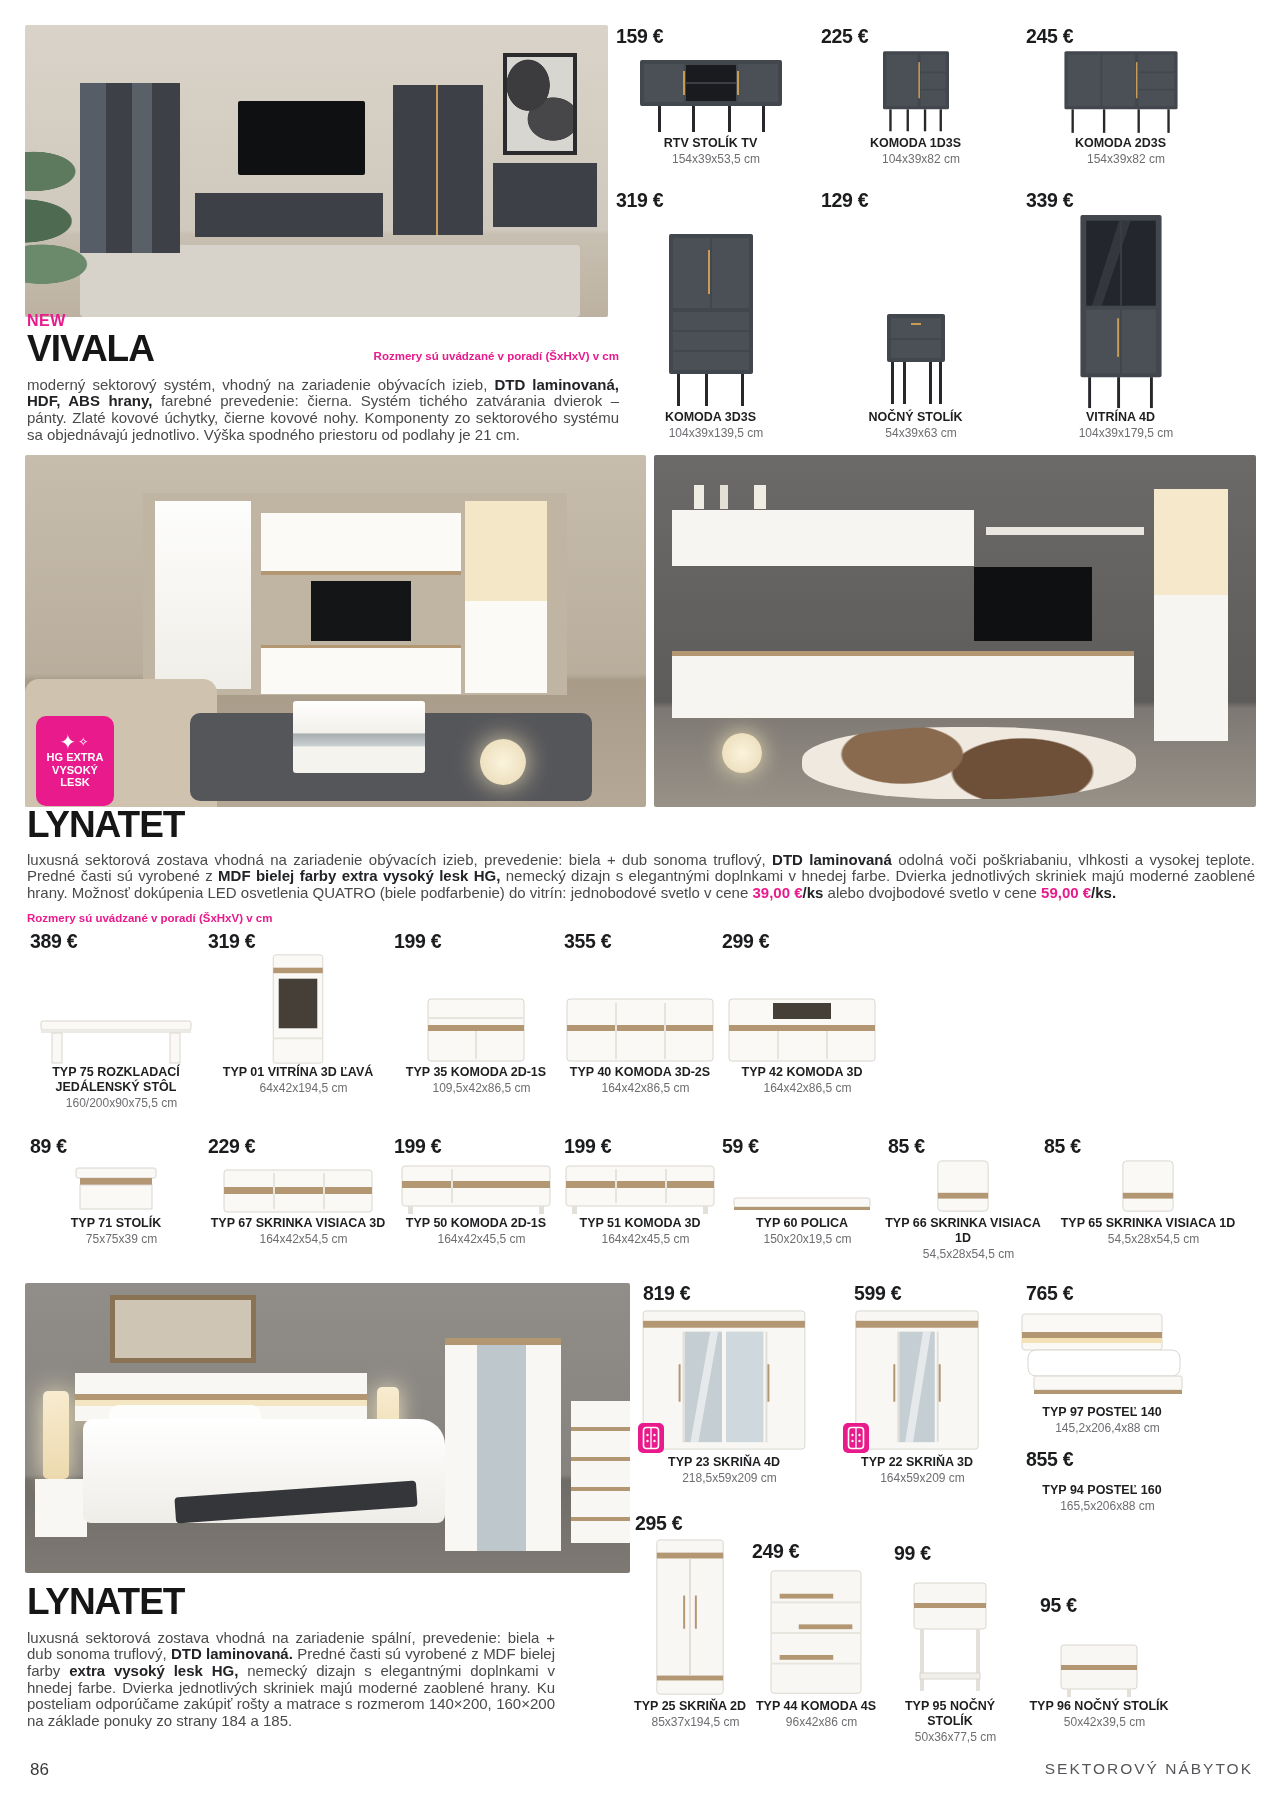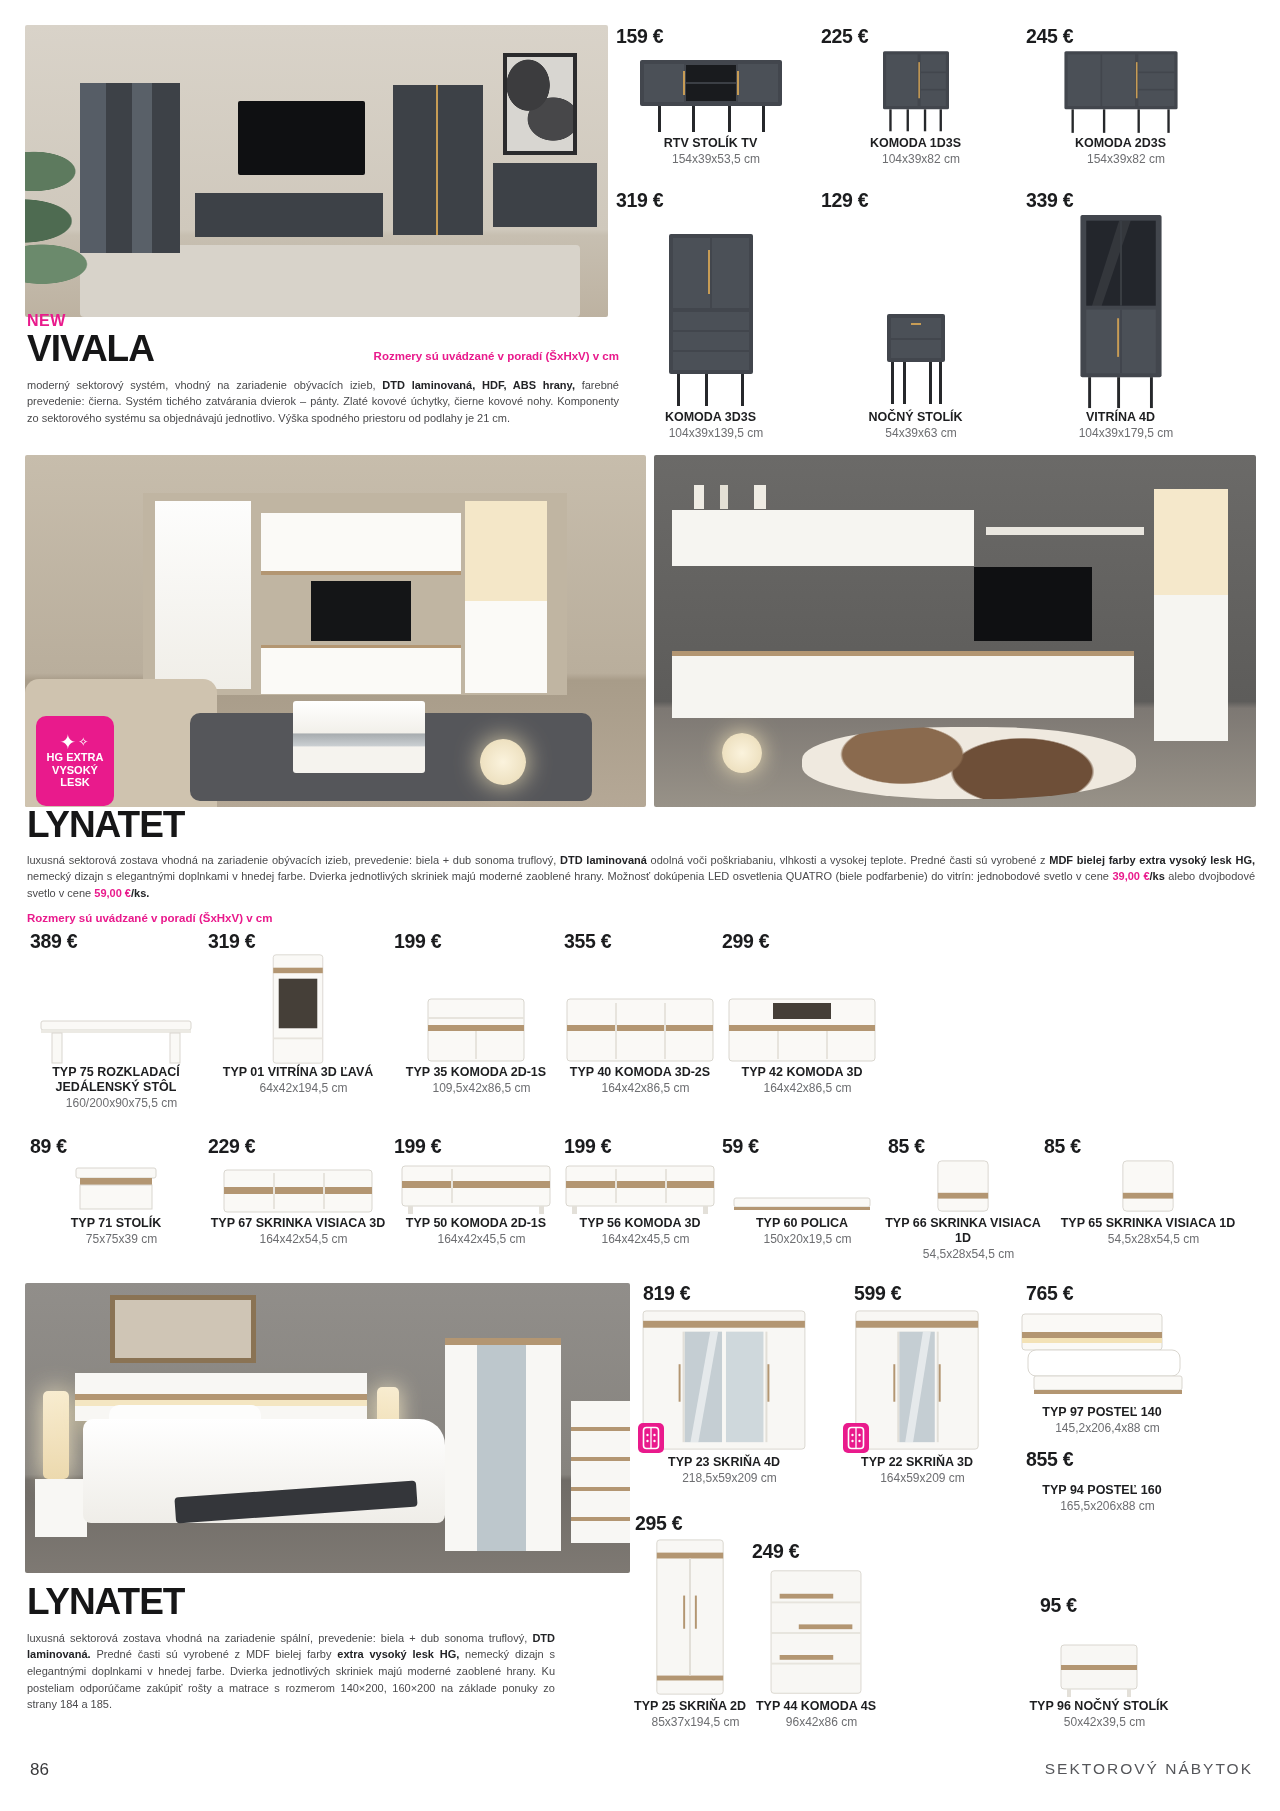--- a/index.html
+++ b/index.html
@@ -3,21 +3,21 @@
 <meta charset="utf-8">
 <style>
   html,body{margin:0;padding:0;background:#ffffff;}
   .page{position:relative;width:1280px;height:1811px;background:#fff;overflow:hidden;
         font-family:"Liberation Sans","DejaVu Sans",sans-serif;color:#1f2023;}
   .abs{position:absolute;}
   
   .h1{font-size:37px;font-weight:700;letter-spacing:-1px;color:#161617;line-height:1.05;}
   .new{font-size:16px;font-weight:700;color:var(--pink);letter-spacing:.5px;}
   .note{font-size:11.5px;font-weight:700;color:var(--pink);}
-  .desc{font-size:11px;line-height:16.6px;color:#4a4a4c;text-align:justify;}
+  .desc{font-size:15px;line-height:16.6px;color:#4a4a4c;text-align:justify;}
   .desc .b{font-weight:700;color:#222326;}
   .desc .p{color:var(--pink);}
   .price{font-size:19.5px;font-weight:700;color:#1b1c1e;letter-spacing:-.3px;}
   .pname{font-size:12.5px;font-weight:700;color:#1d1e20;line-height:15px;}
   .pdims{font-size:12px;color:#6d6e71;line-height:15px;margin-top:1px;padding-left:11px;}
   
   .pcell{display:flex;flex-direction:column;align-items:center;}
   .pcell .price{align-self:flex-start;}
   .imgbox{display:flex;align-items:flex-end;justify-content:center;width:100%;position:relative;}
   .plabel{text-align:center;width:100%;}
@@ -423,21 +423,21 @@
         <svg width="152" height="52" viewBox="0 0 152 52">
           <rect x="2" y="2" width="148" height="40" rx="3" fill="#faf9f6" stroke="#d9d6cf"></rect>
           <rect x="2" y="17" width="148" height="7" fill="#b39672"></rect>
           <rect x="51" y="5" width="2" height="34" fill="#e7e4dd"></rect>
             <rect x="101" y="5" width="2" height="34" fill="#e7e4dd"></rect>
           <rect x="8" y="42" width="5" height="8" fill="#e3e0d9"></rect>
             <rect x="139" y="42" width="5" height="8" fill="#e3e0d9"></rect>
         </svg>
       </div>
       <div class="plabel">
-        <div class="pname">TYP 56 KOMODA 3D</div>
+        <div class="pname">TYP 51 KOMODA 3D</div>
         <div class="pdims">164x42x45,5 cm</div>
       </div>
     </div>
     <div class="pcell">
       <div class="price" style="padding-left:3px;">59 €</div>
       <div class="imgbox" style="height:58px;">
         <svg width="142" height="24" viewBox="0 0 142 24">
           <rect x="3" y="6" width="136" height="9" rx="2" fill="#faf9f6" stroke="#d9d6cf"></rect>
           <rect x="3" y="15" width="136" height="3" fill="#b39672"></rect>
         </svg>
@@ -605,20 +605,36 @@
           <rect x="32" y="60" width="56" height="5" fill="#b39672"></rect>
           <rect x="12" y="92" width="56" height="5" fill="#b39672"></rect>
       </svg>
     </div>
     <div class="plabel">
       <div class="pname">TYP 44 KOMODA 4S</div>
       <div class="pdims">96x42x86 cm</div>
     </div>
   </div>
 
+  <div class="bcard" style="left:882px;top:1542px;width:136px;">
+    <div class="price" style="padding-left:12px;">99 €</div>
+    <div class="imgbox" style="height:134px;">
+      <svg width="84" height="120" viewBox="0 0 84 120">
+        <rect x="6" y="4" width="72" height="46" rx="3" fill="#f8f7f4" stroke="#d9d6cf"></rect>
+        <rect x="6" y="24" width="72" height="5" fill="#b39672"></rect>
+        <rect x="12" y="50" width="4" height="62" fill="#e3e0d9"></rect>
+          <rect x="68" y="50" width="4" height="62" fill="#e3e0d9"></rect>
+        <rect x="12" y="94" width="60" height="6" fill="#f1efe9" stroke="#d9d6cf"></rect>
+      </svg>
+    </div>
+    <div class="plabel">
+      <div class="pname">TYP 95 NOČNÝ STOLÍK</div>
+      <div class="pdims">50x36x77,5 cm</div>
+    </div>
+  </div>
 
   <div class="bcard" style="left:1028px;top:1594px;width:142px;">
     <div class="price" style="padding-left:12px;">95 €</div>
     <div class="imgbox" style="height:82px;">
       <svg width="84" height="58" viewBox="0 0 84 58">
         <rect x="4" y="4" width="76" height="44" rx="3" fill="#f8f7f4" stroke="#d9d6cf"></rect>
         <rect x="4" y="24" width="76" height="5" fill="#b39672"></rect>
         <rect x="10" y="48" width="4" height="8" fill="#e3e0d9"></rect>
           <rect x="70" y="48" width="4" height="8" fill="#e3e0d9"></rect>
       </svg>

